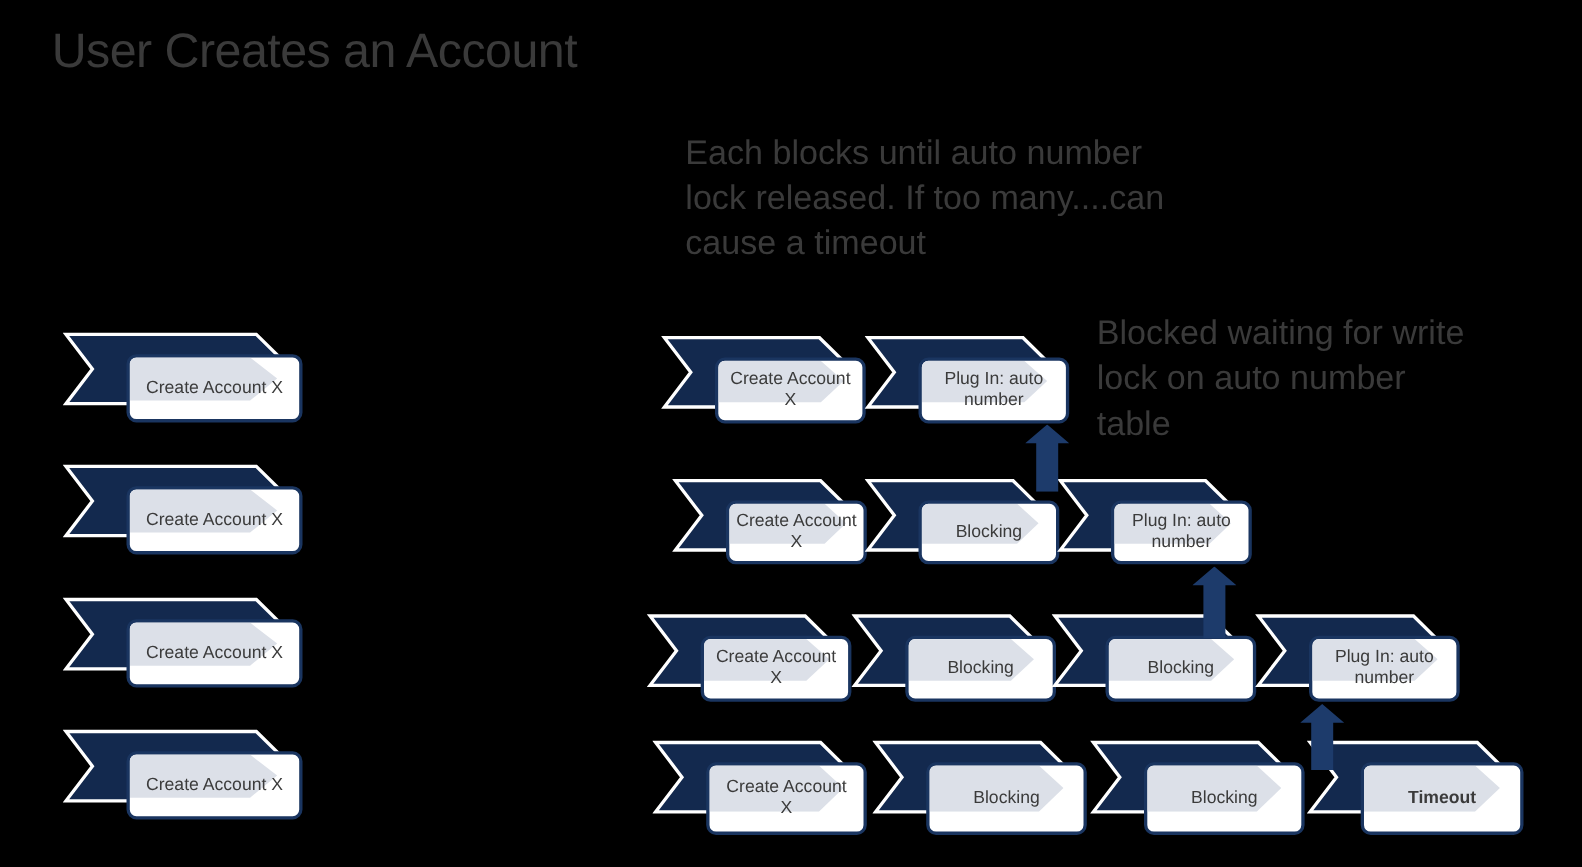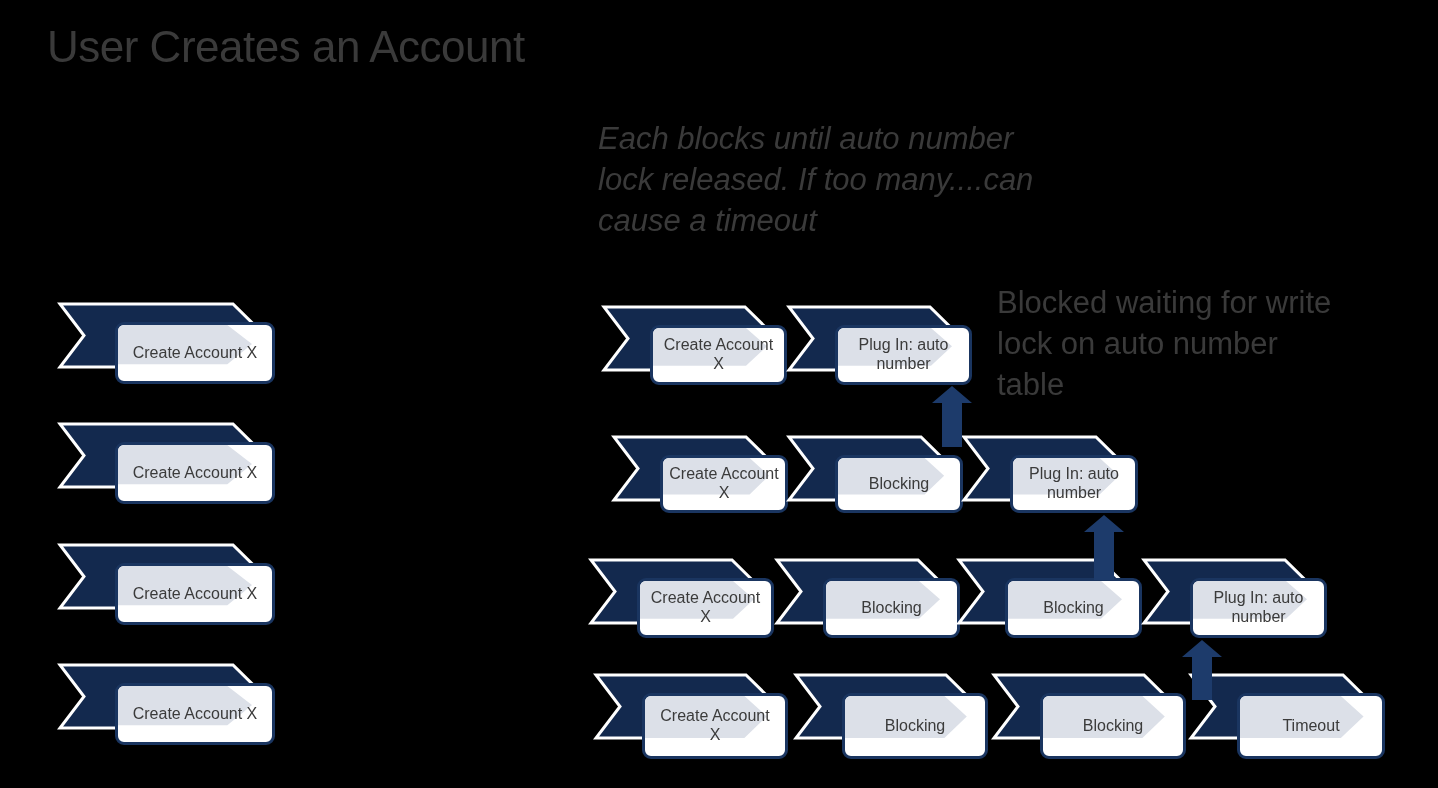--- a/index.html
+++ b/index.html
@@ -9,21 +9,21 @@
   }
   .title{
     position:absolute;left:47px;top:22px;font-size:44px;font-weight:400;
     letter-spacing:-0.5px;color:var(--text,#3a3a3a);white-space:pre;
   }
   .note{
     position:absolute;font-size:31px;line-height:41px;font-weight:400;
     color:var(--text,#3a3a3a);white-space:pre-line;
   }
   .note-parallel{left:33px;top:150px;width:430px;}
-  .note-blocks{left:598px;top:118px;width:560px;font-style:italic;}
+  .note-blocks{left:623px;top:118px;width:560px;}
   .note-blocked{left:997px;top:282px;width:450px;}
   .diagram{position:absolute;left:0;top:0;width:100%;height:100%;}
   .node{position:absolute;}
   .banner{position:absolute;}
   .label-box{
     position:absolute;box-sizing:border-box;background:var(--boxfill,#fff);
     border:3px solid var(--boxborder,#1a3560);border-radius:9px;
     display:flex;align-items:center;justify-content:center;text-align:center;
     font-size:16px;line-height:1.18;color:var(--boxtext,#3b3b3b);overflow:hidden;
   }
@@ -195,21 +195,21 @@
         </svg>
         <div class="label-box" style="left: 46px; top: 18px; width: 146px; height: 66px;">
           <div class="watermark"></div>
           <span class="label-text">Blocking</span>
         </div>
       </div>
       <div class="node" style="left: 1191px; top: 675px;">
         <svg width="190" height="69" class="banner" style="left: -3px; top: -3px;">
           <polygon points="3,3 155,3 187,34.5 155,66 3,66 27,34.5" fill="#13294e" stroke="#ffffff" stroke-width="3"></polygon>
         </svg>
-        <div class="label-box" style="left: 46px; top: 18px; width: 148px; height: 66px;">
+        <div class="label-box" style="left: 46px; top: 18px; width: 148px; height: 66px; font-weight: bold;">
           <div class="watermark"></div>
           <span class="label-text">Timeout</span>
         </div>
       </div>
       <svg width="40" height="61" class="up-arrow" style="left: 932px; top: 386px;">
         <polygon points="20,0 40,17 30,17 30,61 10,61 10,17 0,17" fill="#1d3b6b"></polygon>
       </svg>
       <svg width="40" height="65" class="up-arrow" style="left: 1084px; top: 515px;">
         <polygon points="20,0 40,17 30,17 30,65 10,65 10,17 0,17" fill="#1d3b6b"></polygon>
       </svg>

